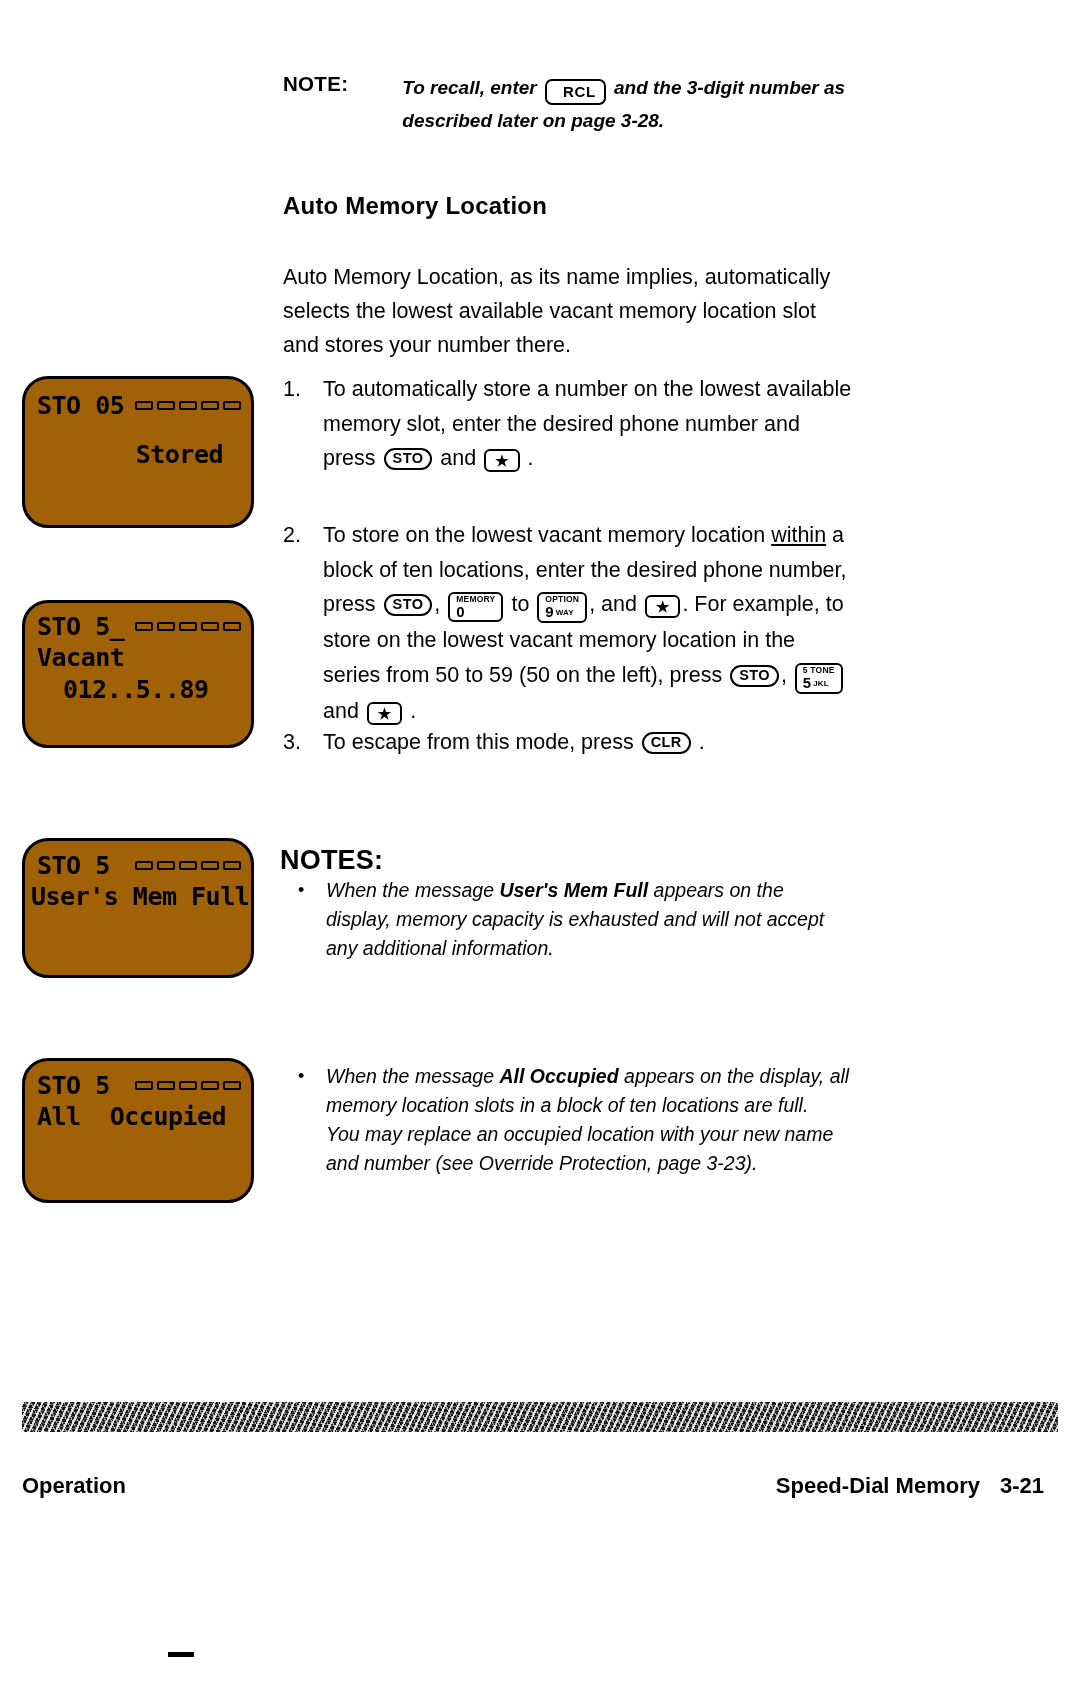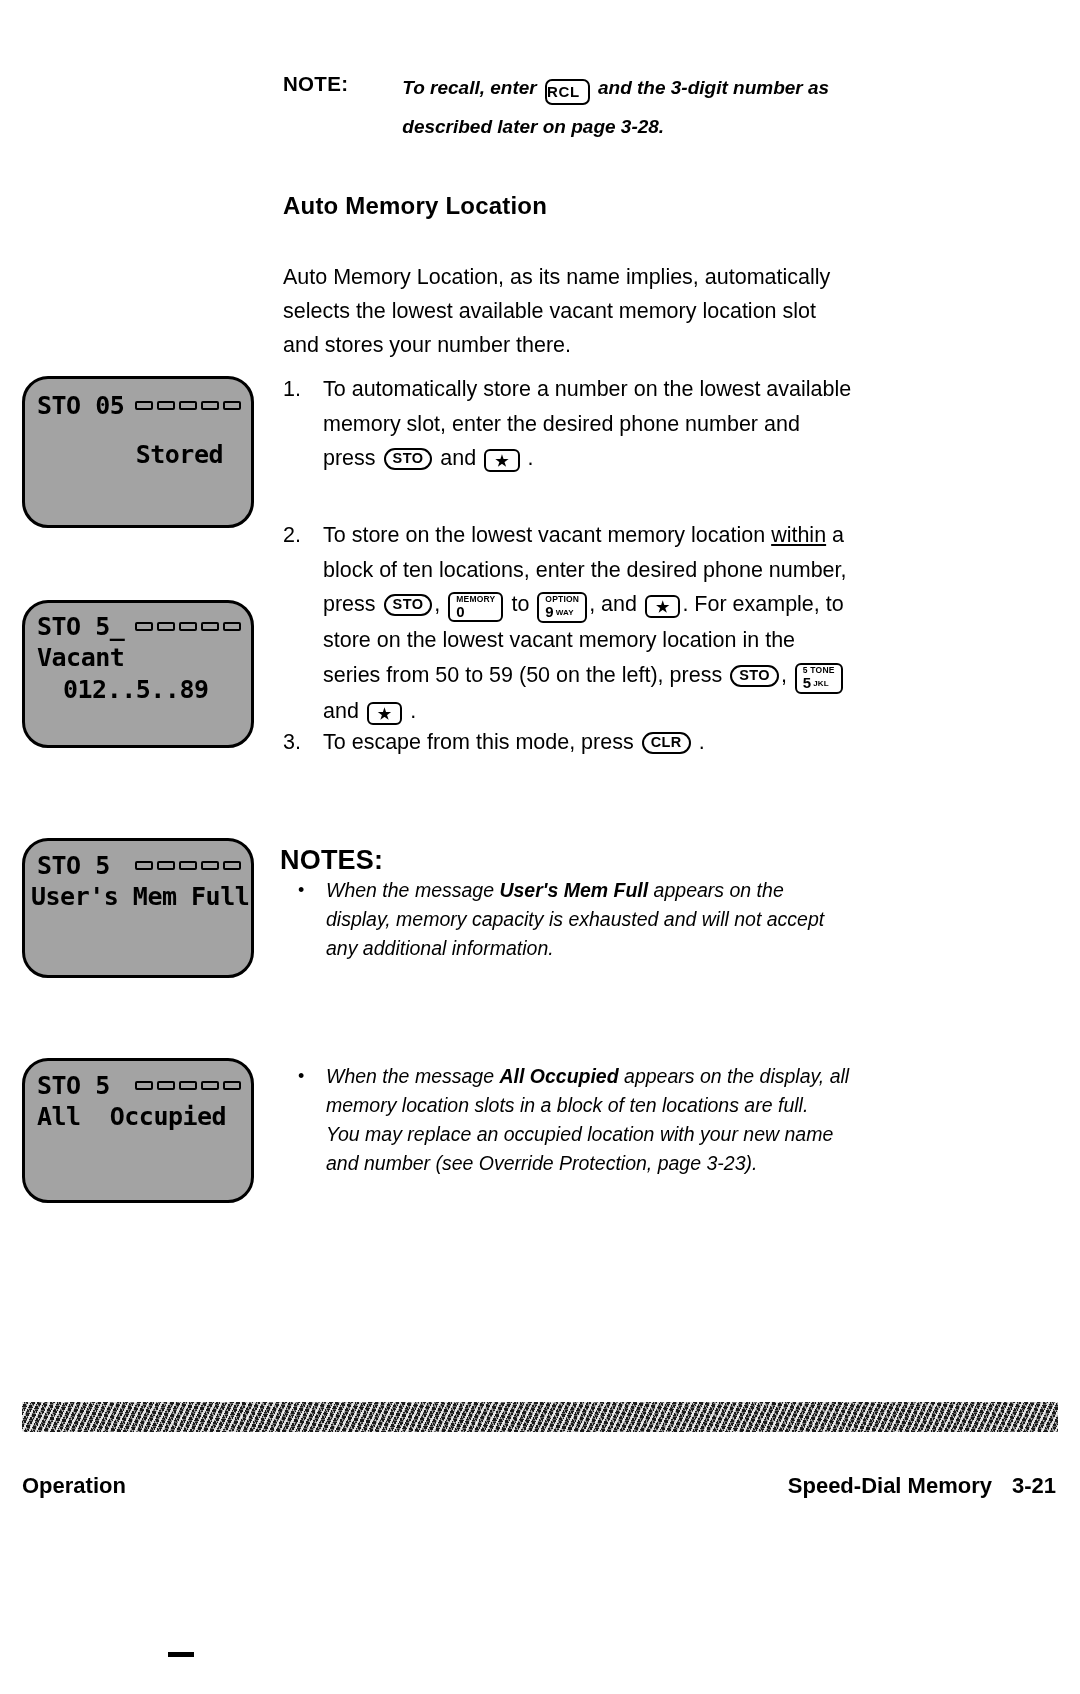--- a/index.html
+++ b/index.html
@@ -112,28 +112,28 @@
     font-size: 16px;
     font-weight: bold;
     line-height: 18px;
     vertical-align: -1px;
     margin: 0 2px;
   }
   .key-rcl {
     display: inline-block;
     border: 2.6px solid #000;
     border-radius: 7px;
-    padding: 2px 8px 3px 0;
+    padding: 2px 8px 3px 16px;
     font-size: 15px;
     font-weight: bold;
     letter-spacing: .6px;
     line-height: 17px;
     font-style: normal;
     vertical-align: -3px;
-    margin: 6px 3px;
+    margin: 0 3px;
   }
   .key-star { font-size: 15px; line-height: 17px; }
   
   .key-dial {
     display: inline-block;
     border: 2.4px solid #000;
     border-radius: 6px;
     padding: 0px 6px 1px 6px;
     vertical-align: -6px;
     margin: 0 2px;
@@ -161,21 +161,21 @@
     vertical-align: 2px;
   }
 
   
   .lcd {
     position: absolute;
     left: 22px;
     width: 232px;
     border: 3.6px solid #000;
     border-radius: 26px;
-    background: #a3a3a3;
+    background: #a16207;
     box-sizing: border-box;
   }
   .lcd-inner {
     padding: 11px 0 0 12px;
   }
   .lcd-row {
     display: flex;
     align-items: center;
   }
   .lcd-text {
@@ -263,21 +263,21 @@
 
   .footer-left {
     position: absolute;
     left: 22px;
     top: 1473px;
     font-size: 22px;
     font-weight: bold;
   }
   .footer-right {
     position: absolute;
-    right: 24px;
+    right: 36px;
     top: 1473px;
     font-size: 22px;
     font-weight: bold;
     white-space: nowrap;
   }
   .footer-right .pg { margin-left: 20px; }
 
   .bottom-mark {
     position: absolute;
     left: 168px;

